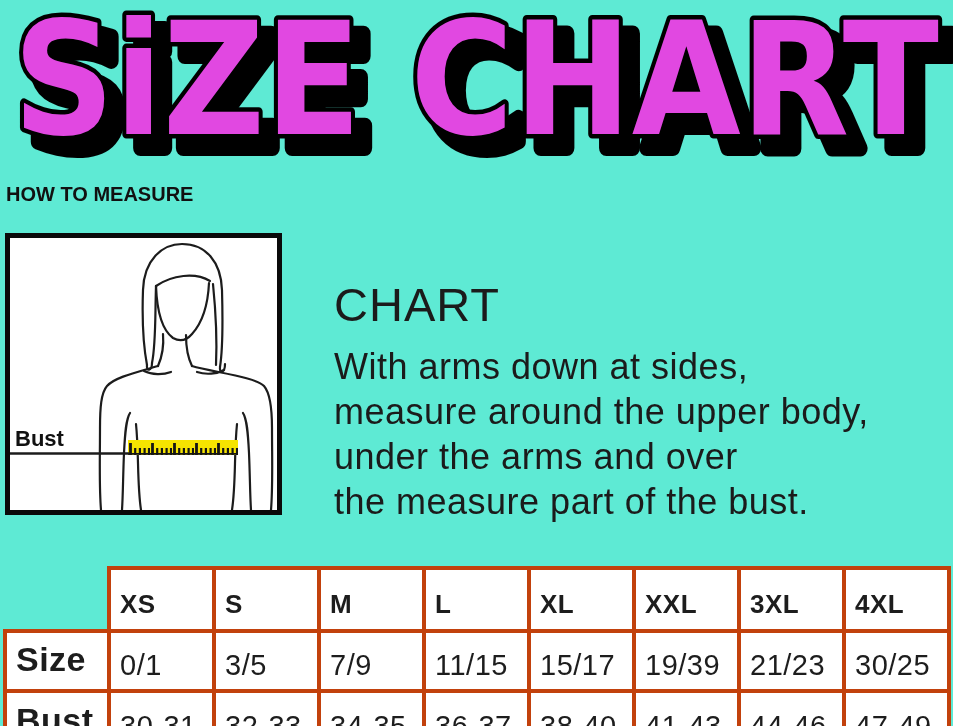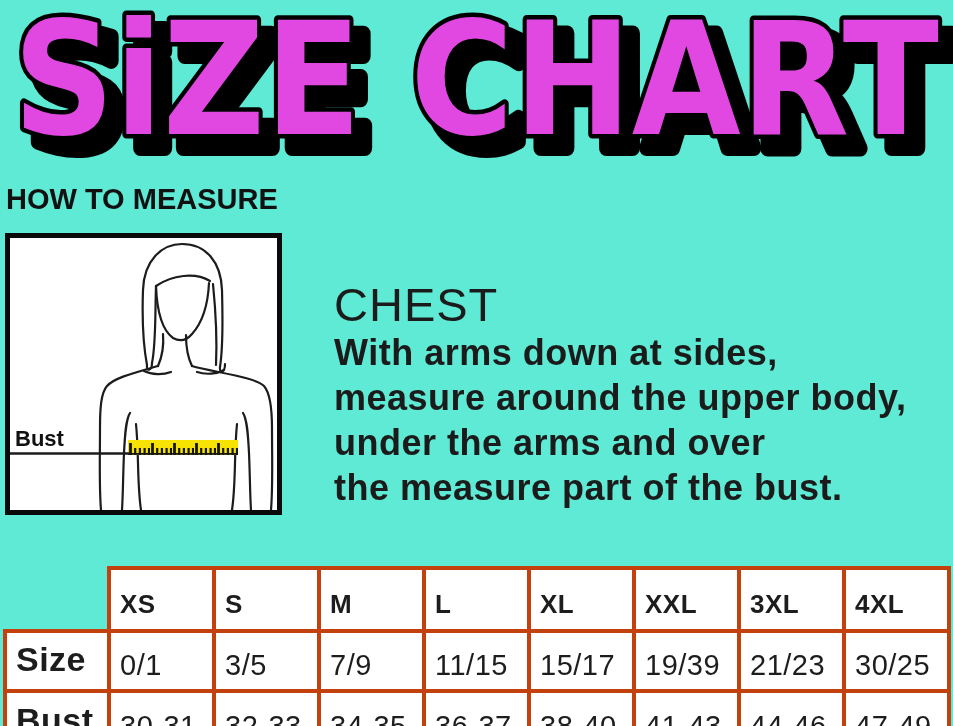--- a/index.html
+++ b/index.html
@@ -13,21 +13,21 @@
     color: #1d1d1d;
   }
 
   
   #title-svg { position: absolute; left: 0; top: 0; }
 
   
   #how-to-measure {
     position: absolute;
     left: 6px; top: 183px;
-    font-size: 29px;
+    font-size: 20px;
     font-weight: bold;
     letter-spacing: 0px;
     color: #111111;
   }
 
   
   #figure-box {
     position: absolute;
     left: 5px; top: 233px;
     width: 277px; height: 282px;
@@ -45,23 +45,23 @@
   }
   #chest-heading {
     font-size: 47px;
     font-weight: 400;
     letter-spacing: 1px;
     color: #1b1b1b;
     line-height: 1.0;
     margin: 0;
   }
   #chest-text {
-    margin-top: 2px;
+    margin-top: 16px;
     font-size: 36px;
-    font-weight: 700;
+    font-weight: 400;
     line-height: 45px;
     letter-spacing: 0.5px;
     color: #1b1b1b;
   }
 
   
   #size-table {
     position: absolute;
     left: 3px; top: 566px;
     border-collapse: collapse;
@@ -165,21 +165,21 @@
         <rect x="118" y="204" width="110" height="13" fill="url(#ticks)"></rect>
         <line x1="118" y1="215.8" x2="228" y2="215.8" stroke="#151515" stroke-width="1.8"></line>
       </g>
 
       <line x1="0" y1="215.5" x2="119" y2="215.5" stroke="#1c1c1c" stroke-width="2.6"></line>
       <text x="5" y="208" font-size="22" font-weight="bold" fill="#111111" style="font-family:'Liberation Sans',sans-serif">Bust</text>
     </svg>
   </div>
 
   <div id="chest-section">
-    <h2 id="chest-heading">CHEST</h2>
+    <h2 id="chest-heading">CHART</h2>
     <div id="chest-text">
       <div>With arms down at sides,</div>
       <div>measure around the upper body,</div>
       <div>under the arms and over</div>
       <div>the measure part of the bust.</div>
     </div>
   </div>
 
   <table id="size-table">
     <colgroup>

